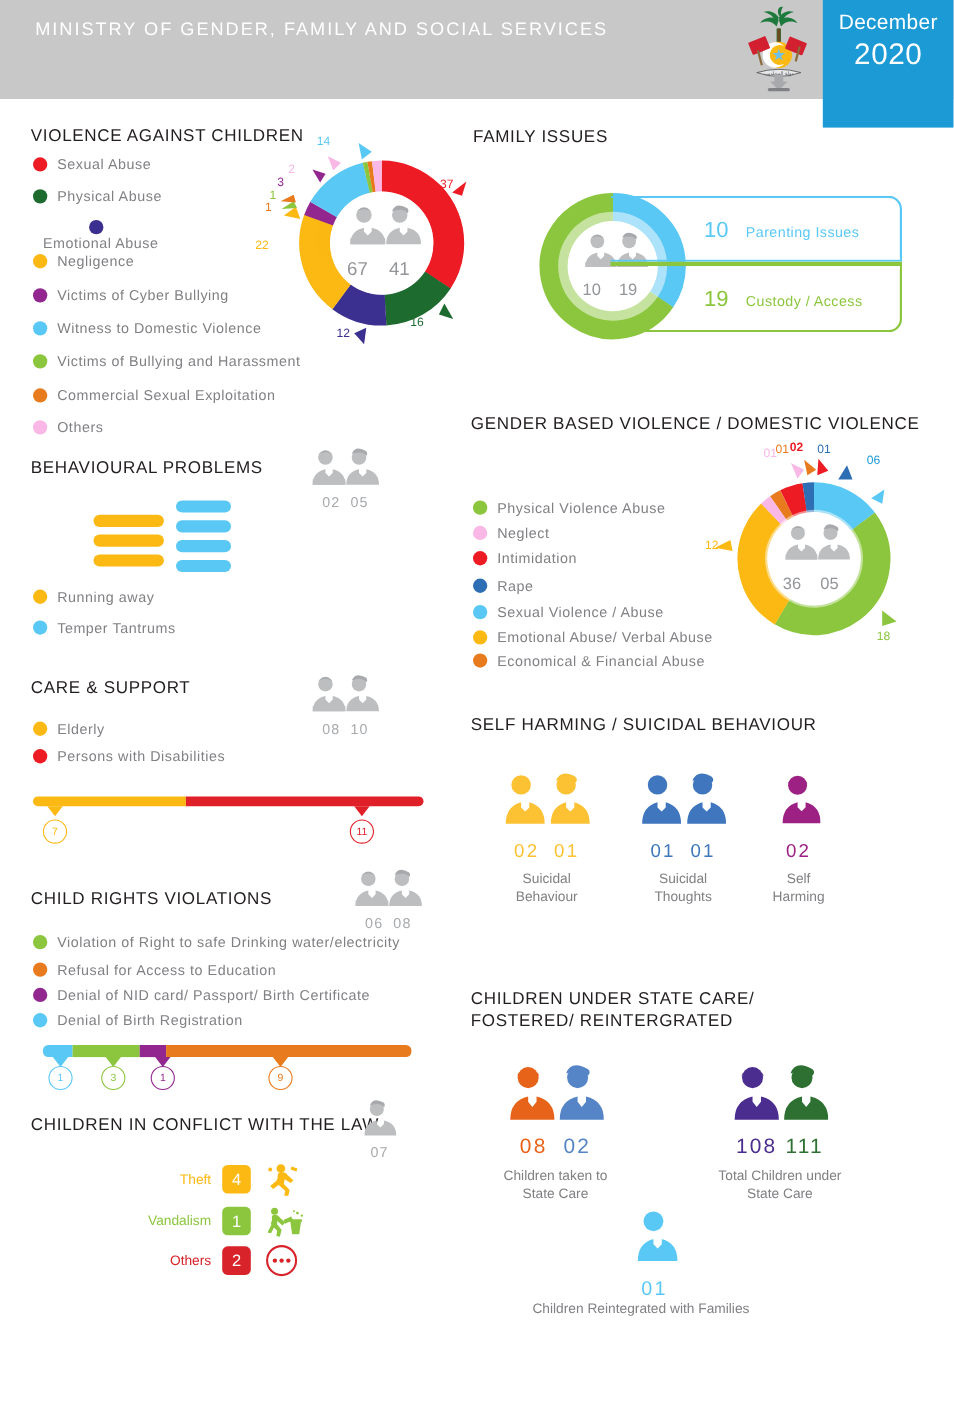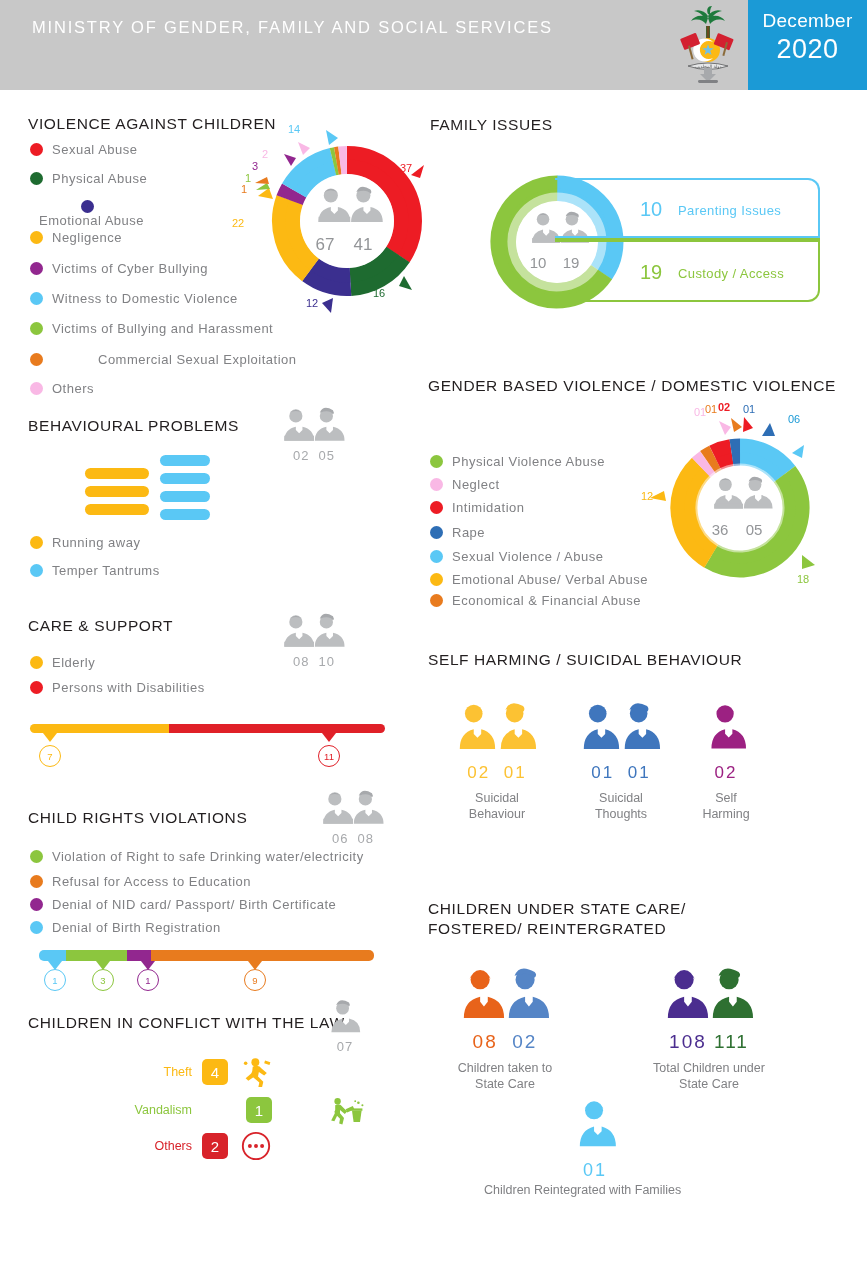--- a/index.html
+++ b/index.html
@@ -16,21 +16,21 @@
   #header {
     position:absolute; left:0; top:0; width:867px; height:90px;
     background:#c8c8c8;
   }
   #header-text { position:absolute; left:32px; top:14px; }
   #title-line1 { font-size:23px; color:#ffffff; letter-spacing:0.5px; font-weight:400;}
   #title-num { font-weight:400; }
   #title-line2 { font-size:16.5px; color:#ffffff; letter-spacing:1.8px; margin-top:4px; font-weight:300;}
   #emblem-box { position:absolute; left:672px; top:6px; width:72px; height:78px; }
   #date-box {
-    position:absolute; right:0; top:0; width:119px; height:90px;
+    position:absolute; right:0; top:0; width:119px; height:116px;
     background:#1b9ad6; color:#fff; text-align:center;
   }
   #date-month { font-size:19px; margin-top:10px; letter-spacing:0.3px;}
   #date-year  { font-size:27px; margin-top:2px; letter-spacing:0.5px;}
 
   
   .sec-title {
     position:absolute;
     font-size:15.5px; letter-spacing:0.6px; color:#231f20; font-weight:400;
     white-space:nowrap;
@@ -139,21 +139,21 @@
   <span class="legend-label">Victims of Cyber Bullying</span>
 </div>
 <div class="legend-item" style="left:30px; top:291px;">
   <span class="legend-dot" style="background:#5ac8f5;"></span>
   <span class="legend-label">Witness to Domestic Violence</span>
 </div>
 <div class="legend-item" style="left:30px; top:321px;">
   <span class="legend-dot" style="background:#8cc63e;"></span>
   <span class="legend-label">Victims of Bullying and Harassment</span>
 </div>
-<div class="legend-item" style="left:30px; top:352px;gap:46px;">
+<div class="legend-item" style="left:30px; top:352px;">
   <span class="legend-dot" style="background:#e87b1e;"></span>
   <span class="legend-label">Commercial Sexual Exploitation</span>
 </div>
 <div class="legend-item" style="left:30px; top:381px;">
   <span class="legend-dot" style="background:#f9b8e5;"></span>
   <span class="legend-label">Others</span>
 </div>
 
 <div class="donut-wrap" style="left:252px; top:118px;">
   <svg width="190" height="195" viewBox="0 0 190 195">
@@ -405,21 +405,21 @@
       <g fill="#fcb913">
         <circle cx="17" cy="6" r="4.5"></circle>
         <path d="M14 11 q7 -3 10 2 l6 5 -3 3 -6 -4 -1 5 6 6 -2 9 -4 -1 1.5 -7 -8 -7 q-2 -2 0 -6z"></path>
         <path d="M13 18 l-7 6 3 3 7 -5z"></path>
         <path d="M28 4 l6 2 -1 3 -6 -2z"></path>
         <circle cx="6" cy="7" r="2"></circle>
       </g>
     </svg>
   </span>
 </div>
-<div class="ccl-row" style="left:120px; top:1094px;gap:44px;">
+<div class="ccl-row" style="left:120px; top:1094px;">
   <span class="ccl-label" style="color:#8cc63e;">Vandalism</span>
   <span class="ccl-chip" style="background:#8cc63e;">1</span>
   <span class="ccl-ico">
     <svg width="46" height="30" viewBox="0 0 50 34">
       <g fill="#8cc63e">
         <circle cx="12" cy="6" r="4"></circle>
         <path d="M9 11 q6 -3 9 2 l6 6 -3 3 -6 -5 0 4 5 6 -2 8 -4 -1 1 -6 -6 -6 q-2 -3 0 -5z"></path>
         <path d="M9 20 l-5 10 4 1 4 -8z"></path>
         <path d="M22 16 l9 -4 2 4 -9 4z"></path>
         <path d="M30 18 h12 l-2 14 h-8z"></path>

